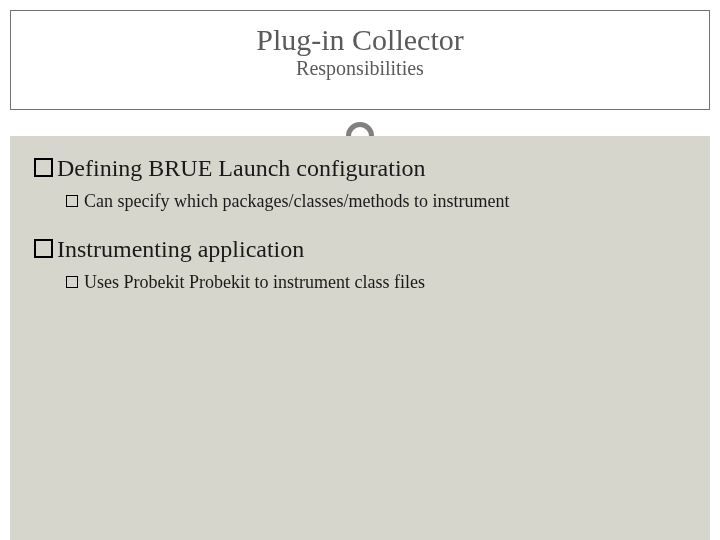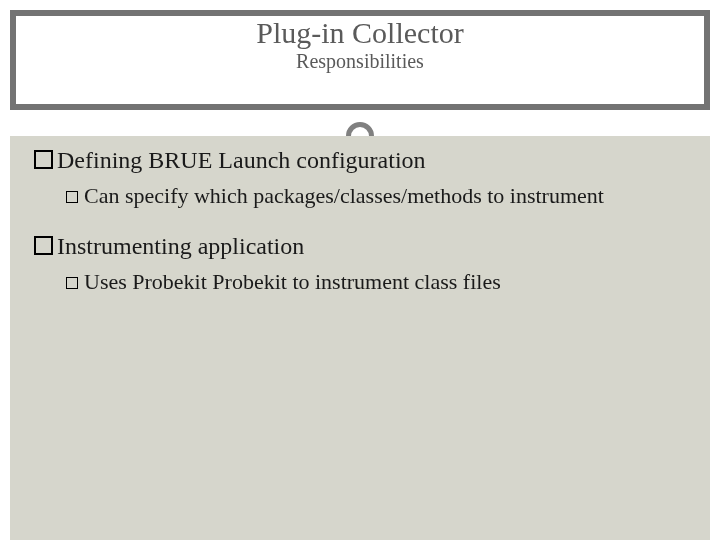--- a/index.html
+++ b/index.html
@@ -13,24 +13,25 @@
   }
   .slide {
     position: relative;
     width: 720px;
     height: 540px;
     box-sizing: border-box;
   }
   .header {
     position: relative;
     height: 100px;
-    border: 6px solid #737373;
+    border: 1px solid #737373;
     margin: 10px 10px 0 10px;
     box-sizing: border-box;
     text-align: center;
+    padding-top: 12px;
   }
   .title {
     font-size: 30px;
     color: #5a5a5a;
     margin: 0;
     line-height: 1.1;
   }
   .subtitle {
     font-size: 20px;
     color: #5a5a5a;
@@ -62,41 +63,41 @@
     background: #ffffff;
     box-sizing: border-box;
   }
   .body {
     position: absolute;
     top: 126px;
     left: 10px;
     right: 10px;
     bottom: 10px;
     background: #d6d6cc;
-    padding: 10px 24px;
+    padding: 18px 24px;
     box-sizing: border-box;
   }
   .item {
     margin-bottom: 22px;
   }
   .h1 {
     font-size: 24px;
     line-height: 1.2;
     margin: 0 0 6px 0;
   }
   .h1 .box {
     display: inline-block;
     width: 15px;
     height: 15px;
     border: 2px solid #000;
     margin-right: 4px;
     vertical-align: -1px;
   }
   .sub {
-    font-size: 22px;
+    font-size: 18px;
     line-height: 1.35;
     margin: 0 0 0 32px;
   }
   .sub .box {
     display: inline-block;
     width: 10px;
     height: 10px;
     border: 1.5px solid #000;
     margin-right: 6px;
     vertical-align: 0px;

